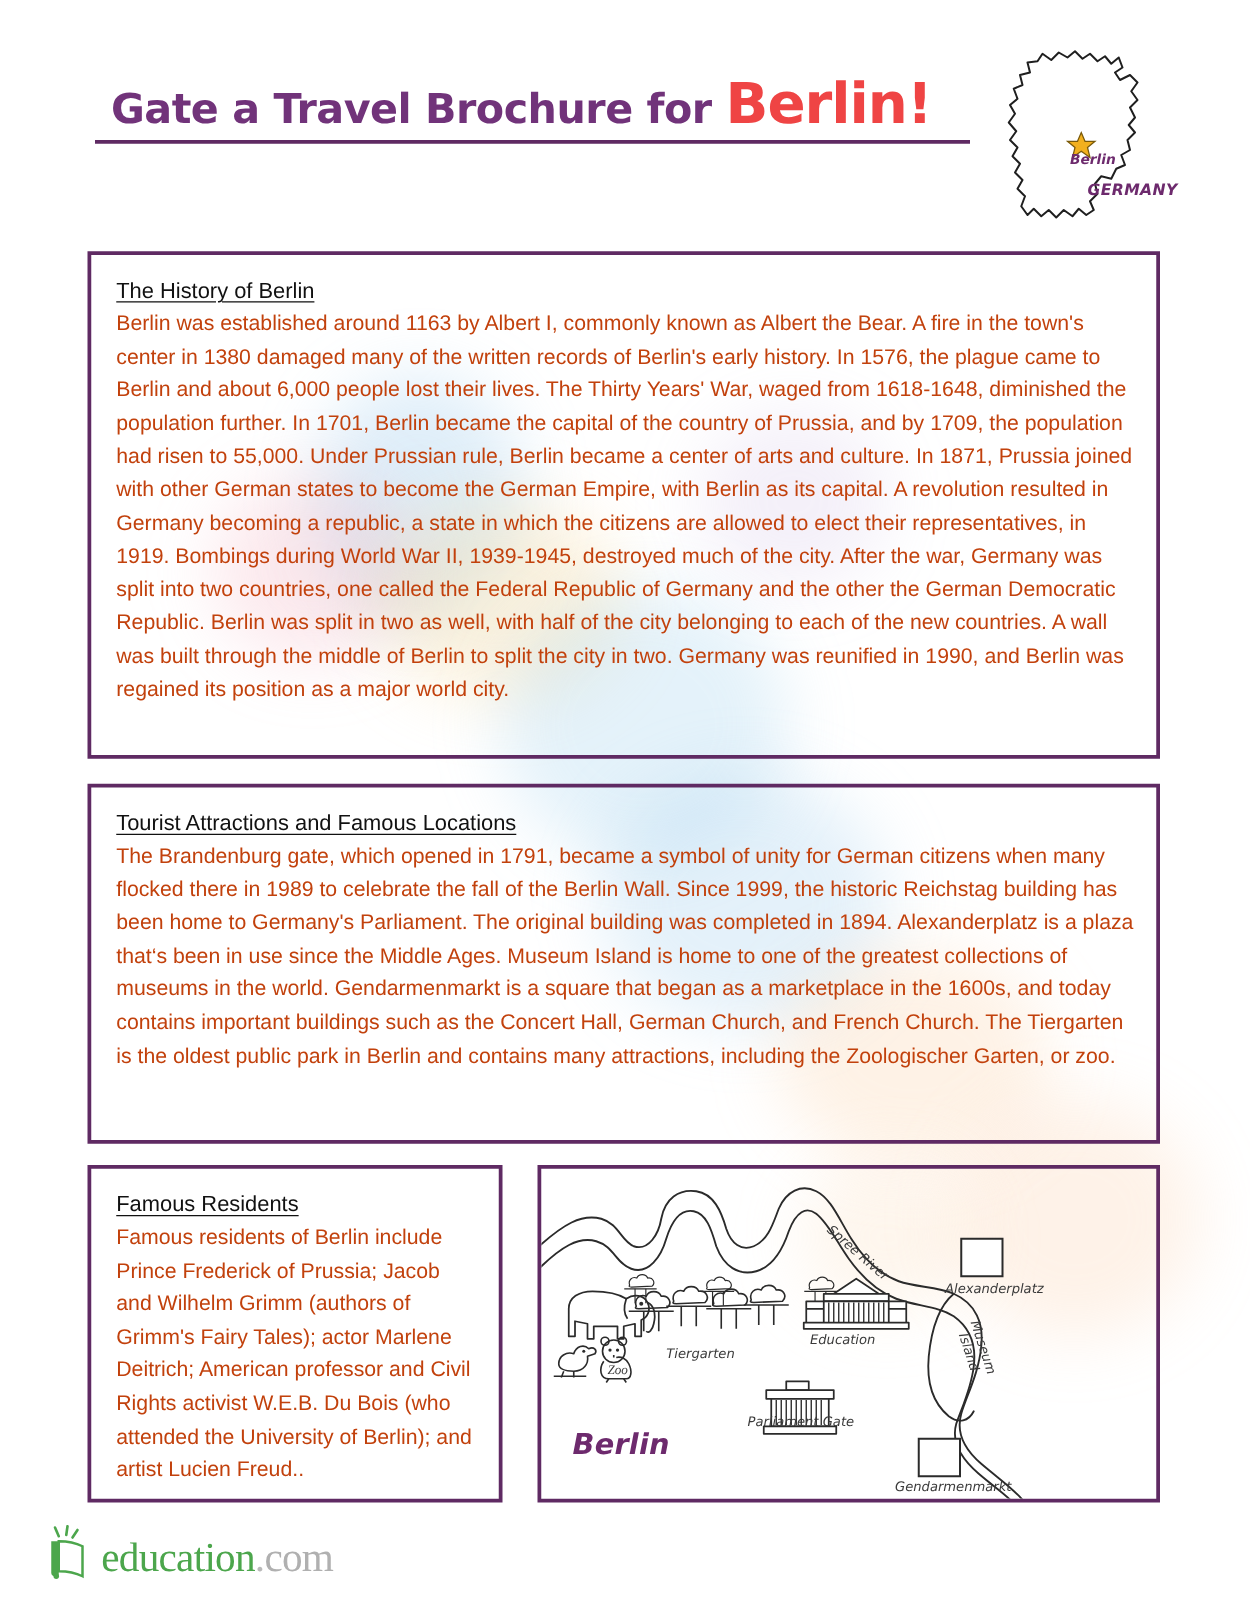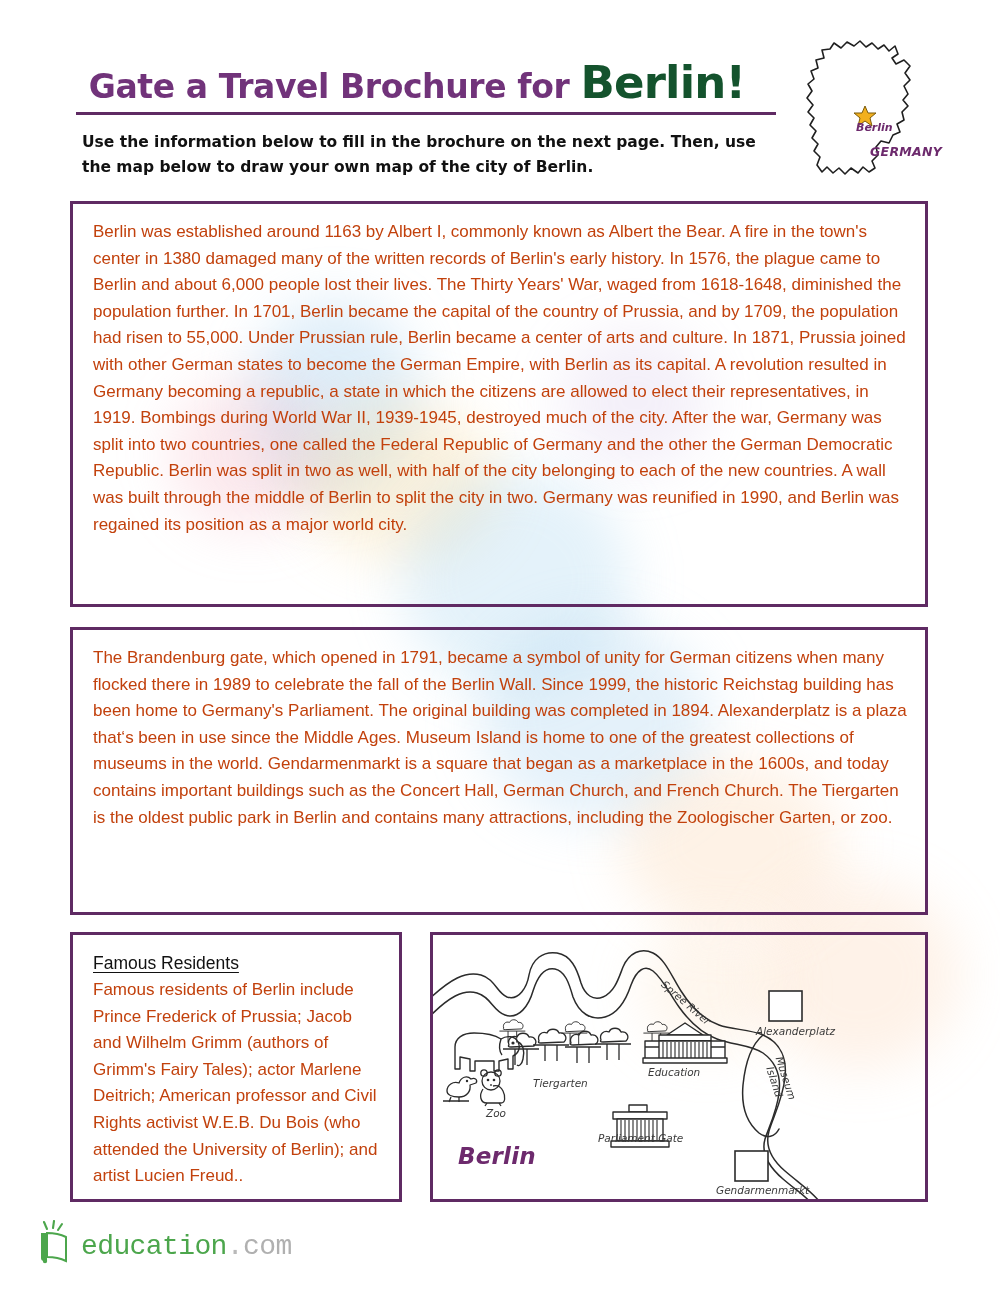--- a/index.html
+++ b/index.html
@@ -51,21 +51,21 @@
     font-weight: bold;
     font-size: 33px;
     letter-spacing: -0.4px;
     color: #71337a;
   }
   .title-accent {
     font-family: "DejaVu Sans", sans-serif;
     font-weight: bold;
     font-size: 45px;
     letter-spacing: -0.8px;
-    color: #14532d;
+    color: #ef4444;
   }
   .title-rule {
     position: absolute;
     left: 76px; top: 112px; width: 700px; height: 3px;
     background: #5f2a63;
   }
   .instructions {
     position: absolute;
     left: 82px; top: 130px; width: 690px;
     font-family: "DejaVu Sans", sans-serif;
@@ -139,21 +139,21 @@
     position: absolute;
     left: 25px; top: 208px;
     font-family: "DejaVu Sans", sans-serif;
     font-style: italic;
     font-weight: bold;
     font-size: 23px;
     color: #6d2a6d;
     letter-spacing: .2px;
   }
   .m-tiergarten   { left: 100px; top: 142px; }
-  .m-zoo          { left: 53px;  top: 172px; }
+  .m-zoo          { left: 53px;  top: 156px; font-family: Liberation Serif, serif; }
   .m-reichstag    { left: 215px; top: 131px; }
   .m-brandenburg  { left: 165px; top: 197px; }
   .m-alexander    { left: 323px; top: 90px;  }
   .m-gendarmen    { left: 283px; top: 249px; }
   .m-spree {
     left: 234px; top: 43px;
     transform: rotate(41deg);
     transform-origin: left top;
   }
   .m-museum {
@@ -166,22 +166,22 @@
   .bb-alex  { left: 336px; top: 56px;  width: 33px; height: 30px; }
   .bb-gend  { left: 302px; top: 216px; width: 33px; height: 30px; }
 
   
   .footer { position: absolute; left: 0; top: 1216px; width: 1000px; height: 78px; z-index: 3; }
   .logo-wrap {
     position: absolute; left: 38px; top: 4px;
     display: flex; align-items: flex-end;
   }
   .logo-text {
-    font-family: Liberation Mono, monospace;
-    font-size: 28px;
+    font-family: Liberation Serif, serif;
+    font-size: 33px;
     letter-spacing: -0.6px;
     margin-left: 3px;
     line-height: 34px;
   }
   .logo-edu { color: #4ca64c; }
   .logo-dot { color: #b9b9b9; }
   .logo-com { color: #b0b0b0; }
   .copyright {
     position: absolute;
     right: 30px; top: 22px;
@@ -206,46 +206,47 @@
 <div class="wc wc-i"></div>
 
 <div class="header">
 
   <div class="title-row">
     <span class="title-main">Gate a Travel Brochure for </span><span class="title-accent">Berlin!</span>
   </div>
 
   <div class="title-rule"></div>
 
-  <div class="instructions">Use the information below to fill in the brochure on the next page. Then, use the map below to draw your own map of the city of Berlin.</div>
 
   <div class="germany-inset">
     <svg width="172" height="160" viewBox="0 0 172 160">
       <path d="M62 12 L68 7 L74 13 L80 9 L86 15 L92 11 L97 17 L103 12 L106 20 L100 24
                L104 30 L112 26 L118 32 L113 39 L118 46 L112 52 L116 60 L111 66 L116 72
                L110 78 L112 86 L105 90 L108 98 L101 101 L97 109 L89 107 L84 113 L86 121
                L80 127 L83 134 L77 138 L71 133 L66 139 L59 134 L53 140 L47 134 L41 139
                L35 133 L30 138 L25 131 L28 123 L22 117 L26 110 L20 104 L24 97 L18 91
                L22 84 L16 78 L21 71 L15 64 L20 57 L16 50 L22 45 L19 37 L26 34 L24 26
                L32 24 L30 16 L38 15 L42 9 L49 14 L55 8 Z" fill="#ffffff" stroke="#1f1f1f" stroke-width="1.6" stroke-linejoin="round"></path>
       <polygon points="73,72 76,79 84,79 78,84 80,92 73,87 66,92 68,84 62,79 70,79" fill="#f2b01e" stroke="#7a5a0a" stroke-width="1"></polygon>
     </svg>
     <div class="inset-label lbl-berlin">Berlin</div>
     <div class="inset-label lbl-germany">GERMANY</div>
   </div>
 </div>
 
 <div class="panel panel-history">
   <div class="panel-body">
+    <div class="sec-head">The History of Berlin</div>
     <div class="sec-text">Berlin was established around 1163 by Albert I, commonly known as Albert the Bear. A fire in the town's center in 1380 damaged many of the written records of Berlin's early history. In 1576, the plague came to Berlin and about 6,000 people lost their lives.  The Thirty Years' War, waged from 1618-1648, diminished the population further. In 1701, Berlin became the capital of the country of Prussia, and by 1709, the population had risen to 55,000. Under Prussian rule, Berlin became a center of arts and culture. In 1871, Prussia joined with other German states to become the German Empire, with Berlin as its capital. A revolution resulted in Germany becoming a republic, a state in which the citizens are allowed to elect their representatives, in 1919. Bombings during World War II, 1939-1945, destroyed much of the city. After the war, Germany was split into two countries, one called the Federal Republic of Germany and the other the German Democratic Republic. Berlin was split in two as well, with half of the city belonging to each of the new countries. A wall was built through the middle of Berlin to split the city in two. Germany was reunified in 1990, and Berlin was regained its position as a major world city.</div>
   </div>
 </div>
 
 <div class="panel panel-tourist">
   <div class="panel-body">
+    <div class="sec-head">Tourist Attractions and Famous Locations</div>
     <div class="sec-text">The Brandenburg gate, which opened in 1791, became a symbol of unity for German citizens when many flocked  there in 1989 to celebrate the fall of the Berlin Wall. Since 1999, the historic Reichstag building has been home to Germany's Parliament. The original building was completed in 1894. Alexanderplatz is a plaza that‘s been in use since the Middle Ages. Museum Island is home to one of the greatest collections of museums in the world. Gendarmenmarkt is a square that began as a marketplace in the 1600s, and today contains important buildings such as the Concert Hall, German Church, and French Church. The Tiergarten is the oldest public park in Berlin and contains many attractions, including the Zoologischer Garten, or zoo.</div>
   </div>
 </div>
 
 <div class="panel panel-residents">
   <div class="panel-body">
     <div class="sec-head">Famous Residents</div>
     <div class="sec-text">Famous residents of Berlin include Prince Frederick of Prussia; Jacob and Wilhelm Grimm (authors of Grimm's Fairy Tales); actor Marlene Deitrich; American professor and Civil Rights activist W.E.B. Du Bois (who attended the University of Berlin); and artist Lucien Freud..</div>
   </div>
 </div>

